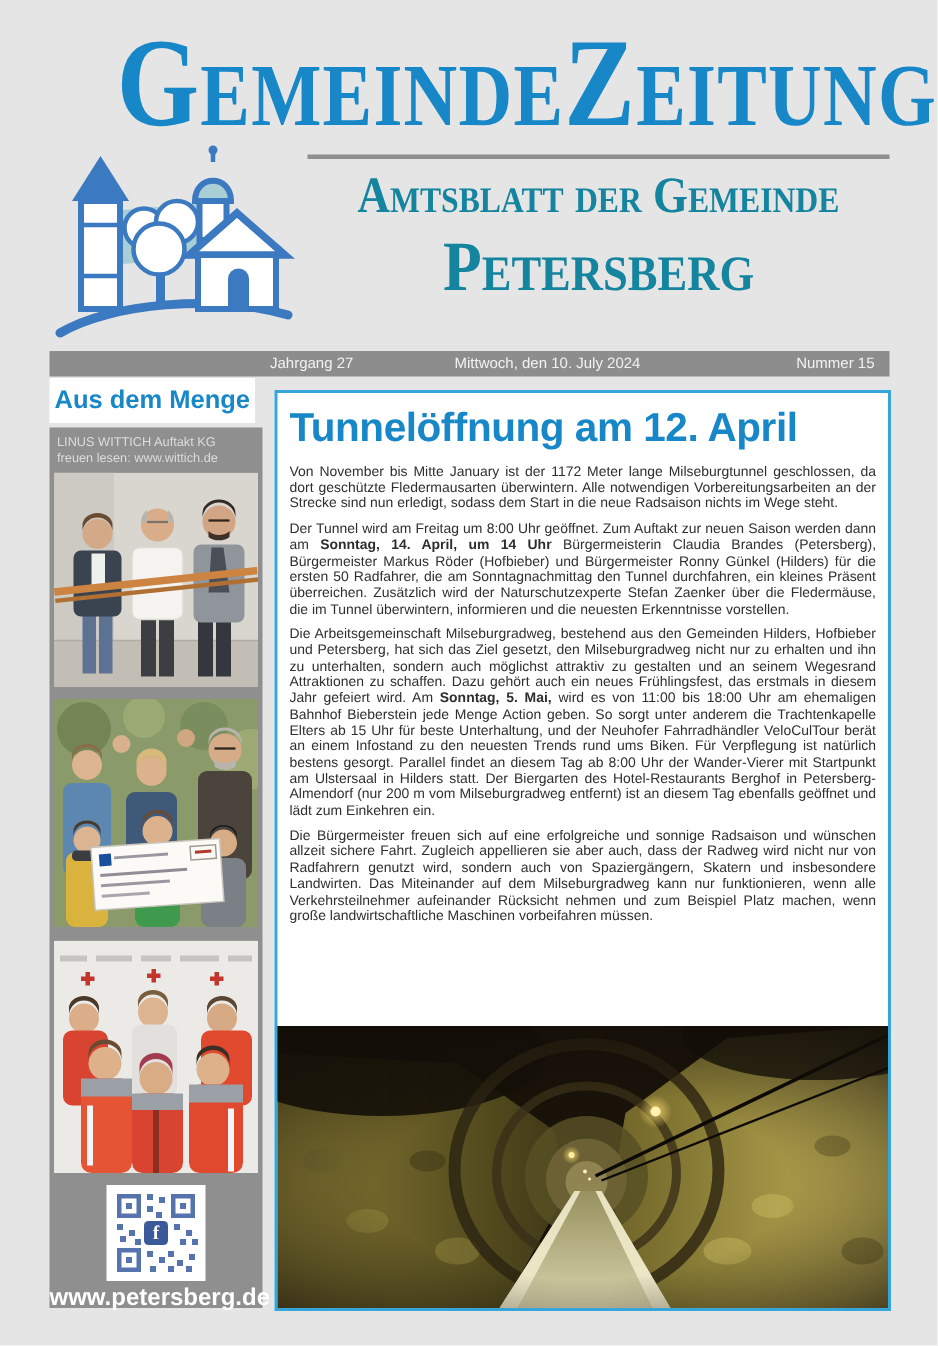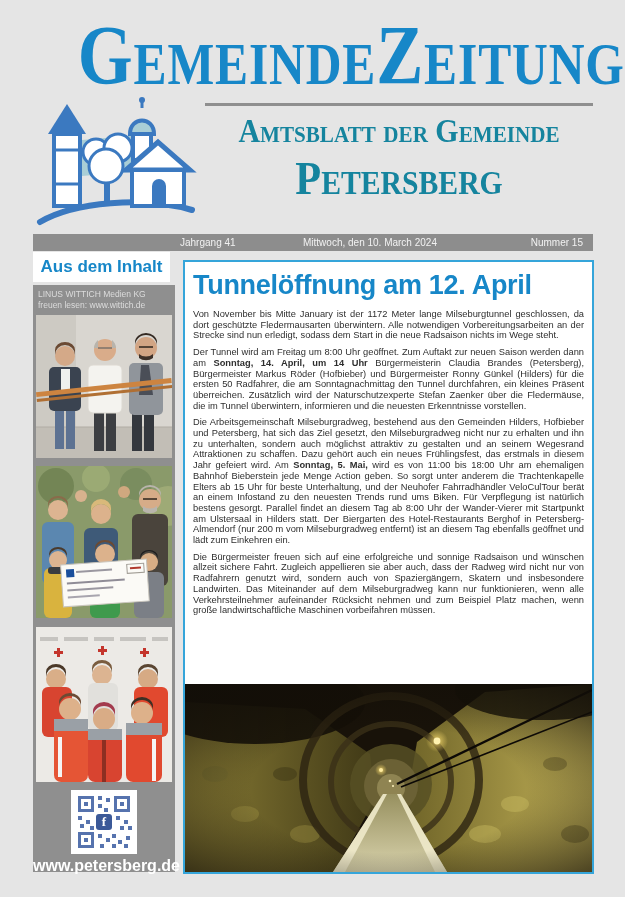--- a/index.html
+++ b/index.html
@@ -92,29 +92,29 @@
       </g>
       <rect x="70" y="90" width="6" height="24" fill="#3b79c0"></rect>
     </svg>
   </div>
 
   <div class="mast-rule"></div>
   <div class="mast-sub1">Amtsblatt der Gemeinde</div>
   <div class="mast-sub2">Petersberg</div>
 
   <div class="issue-bar">
-    <span class="vol">Jahrgang 41</span>
-    <span class="date">Mittwoch, den 10. March 2024</span>
+    <span class="vol">Jahrgang 27</span>
+    <span class="date">Mittwoch, den 10. July 2024</span>
     <span class="num">Nummer 15</span>
   </div>
 
-  <div class="sb-heading">Aus dem Inhalt</div>
+  <div class="sb-heading">Aus dem Menge</div>
   <div class="sb-panel">
     <div class="sb-pub">
-      <div>LINUS WITTICH Medien KG</div>
+      <div>LINUS WITTICH Auftakt KG</div>
       <div>freuen lesen: www.wittich.de</div>
     </div>
 
     <div class="sb-photo ph1">
       <svg width="136" height="143" viewBox="0 0 136 143">
         <rect width="136" height="143" fill="#d9d6d0"></rect>
         <rect width="40" height="143" fill="#cdcac3"></rect>
         <rect y="112" width="136" height="31" fill="#c2beb6"></rect>
         <line x1="0" y1="112" x2="136" y2="112" stroke="#b0aca4" stroke-width="1"></line>
 

